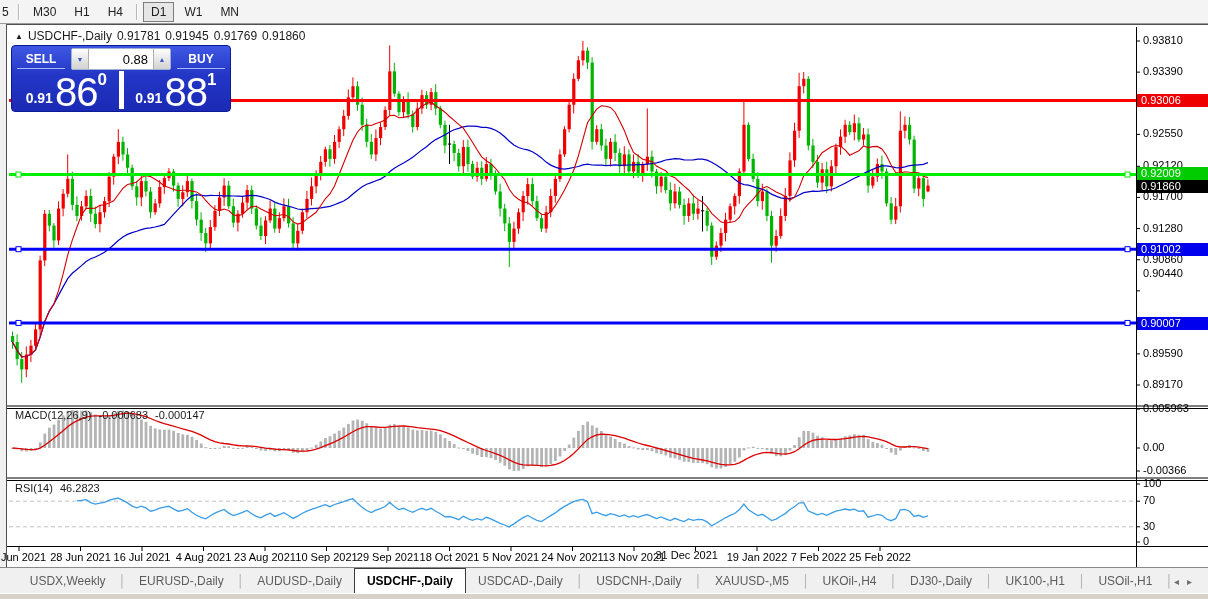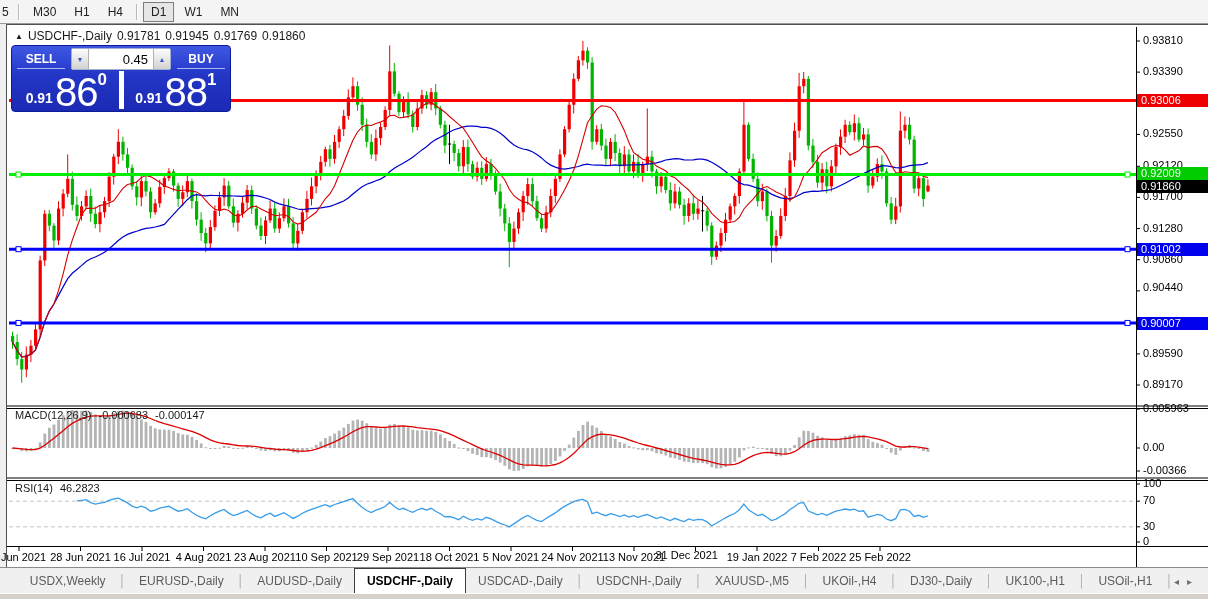--- a/index.html
+++ b/index.html
@@ -784,21 +784,21 @@
   </div>
 
   <div class="trade-panel">
     <div class="tp-row1">
       <div class="tp-btn">
         <span>SELL</span>
         <span class="ul"></span>
       </div>
       <div class="spinner">
         <div class="spin-btn">▼</div>
-        <div class="vol">0.45</div>
+        <div class="vol">0.88</div>
         <div class="spin-btn up">▲</div>
       </div>
       <div class="tp-btn">
         <span>BUY</span>
         <span class="ul"></span>
       </div>
     </div>
     <div class="tp-row2">
       <div class="price-box">
         <span class="pb-small">0.91</span>
@@ -826,21 +826,21 @@
 
   <div id="overlay-labels">
       <div class="lbl" style="left: 1136px; top: 9px;">0.93810</div>
       <div class="lbl" style="left: 1136px; top: 40.1388px;">0.93390</div>
       <div class="lbl" style="left: 1136px; top: 71.2776px;">0.92970</div>
       <div class="lbl" style="left: 1136px; top: 102.416px;">0.92550</div>
       <div class="lbl" style="left: 1136px; top: 134.297px;">0.92120</div>
       <div class="lbl" style="left: 1136px; top: 165.435px;">0.91700</div>
       <div class="lbl" style="left: 1136px; top: 196.574px;">0.91280</div>
       <div class="lbl" style="left: 1136px; top: 227.713px;">0.90860</div>
-      <div class="lbl" style="left: 1136px; top: 256px;">0.90440</div>
+      <div class="lbl" style="left: 1136px; top: 242px;">0.90440</div>
       <div class="lbl" style="left: 1136px; top: 289.991px;">0.90020</div>
       <div class="lbl" style="left: 1136px; top: 321.871px;">0.89590</div>
       <div class="lbl" style="left: 1136px; top: 353.01px;">0.89170</div>
       <div class="tag" style="top: 69px; background: rgb(238, 0, 0); color: rgb(255, 255, 255);">0.93006</div>
       <div class="tag" style="top: 142px; background: rgb(0, 204, 0); color: rgb(255, 255, 255);">0.92009</div>
       <div class="tag" style="top: 217.5px; background: rgb(0, 0, 238); color: rgb(255, 255, 255);">0.91002</div>
       <div class="tag" style="top: 291.5px; background: rgb(0, 0, 238); color: rgb(255, 255, 255);">0.90007</div>
       <div class="tag" style="top: 155px; background: rgb(0, 0, 0); color: rgb(255, 255, 255);">0.91860</div>
       <div class="lbl" style="left: 1136px; top: 377px;">0.005963</div>
       <div class="lbl" style="left: 1136px; top: 416px;">0.00</div>

